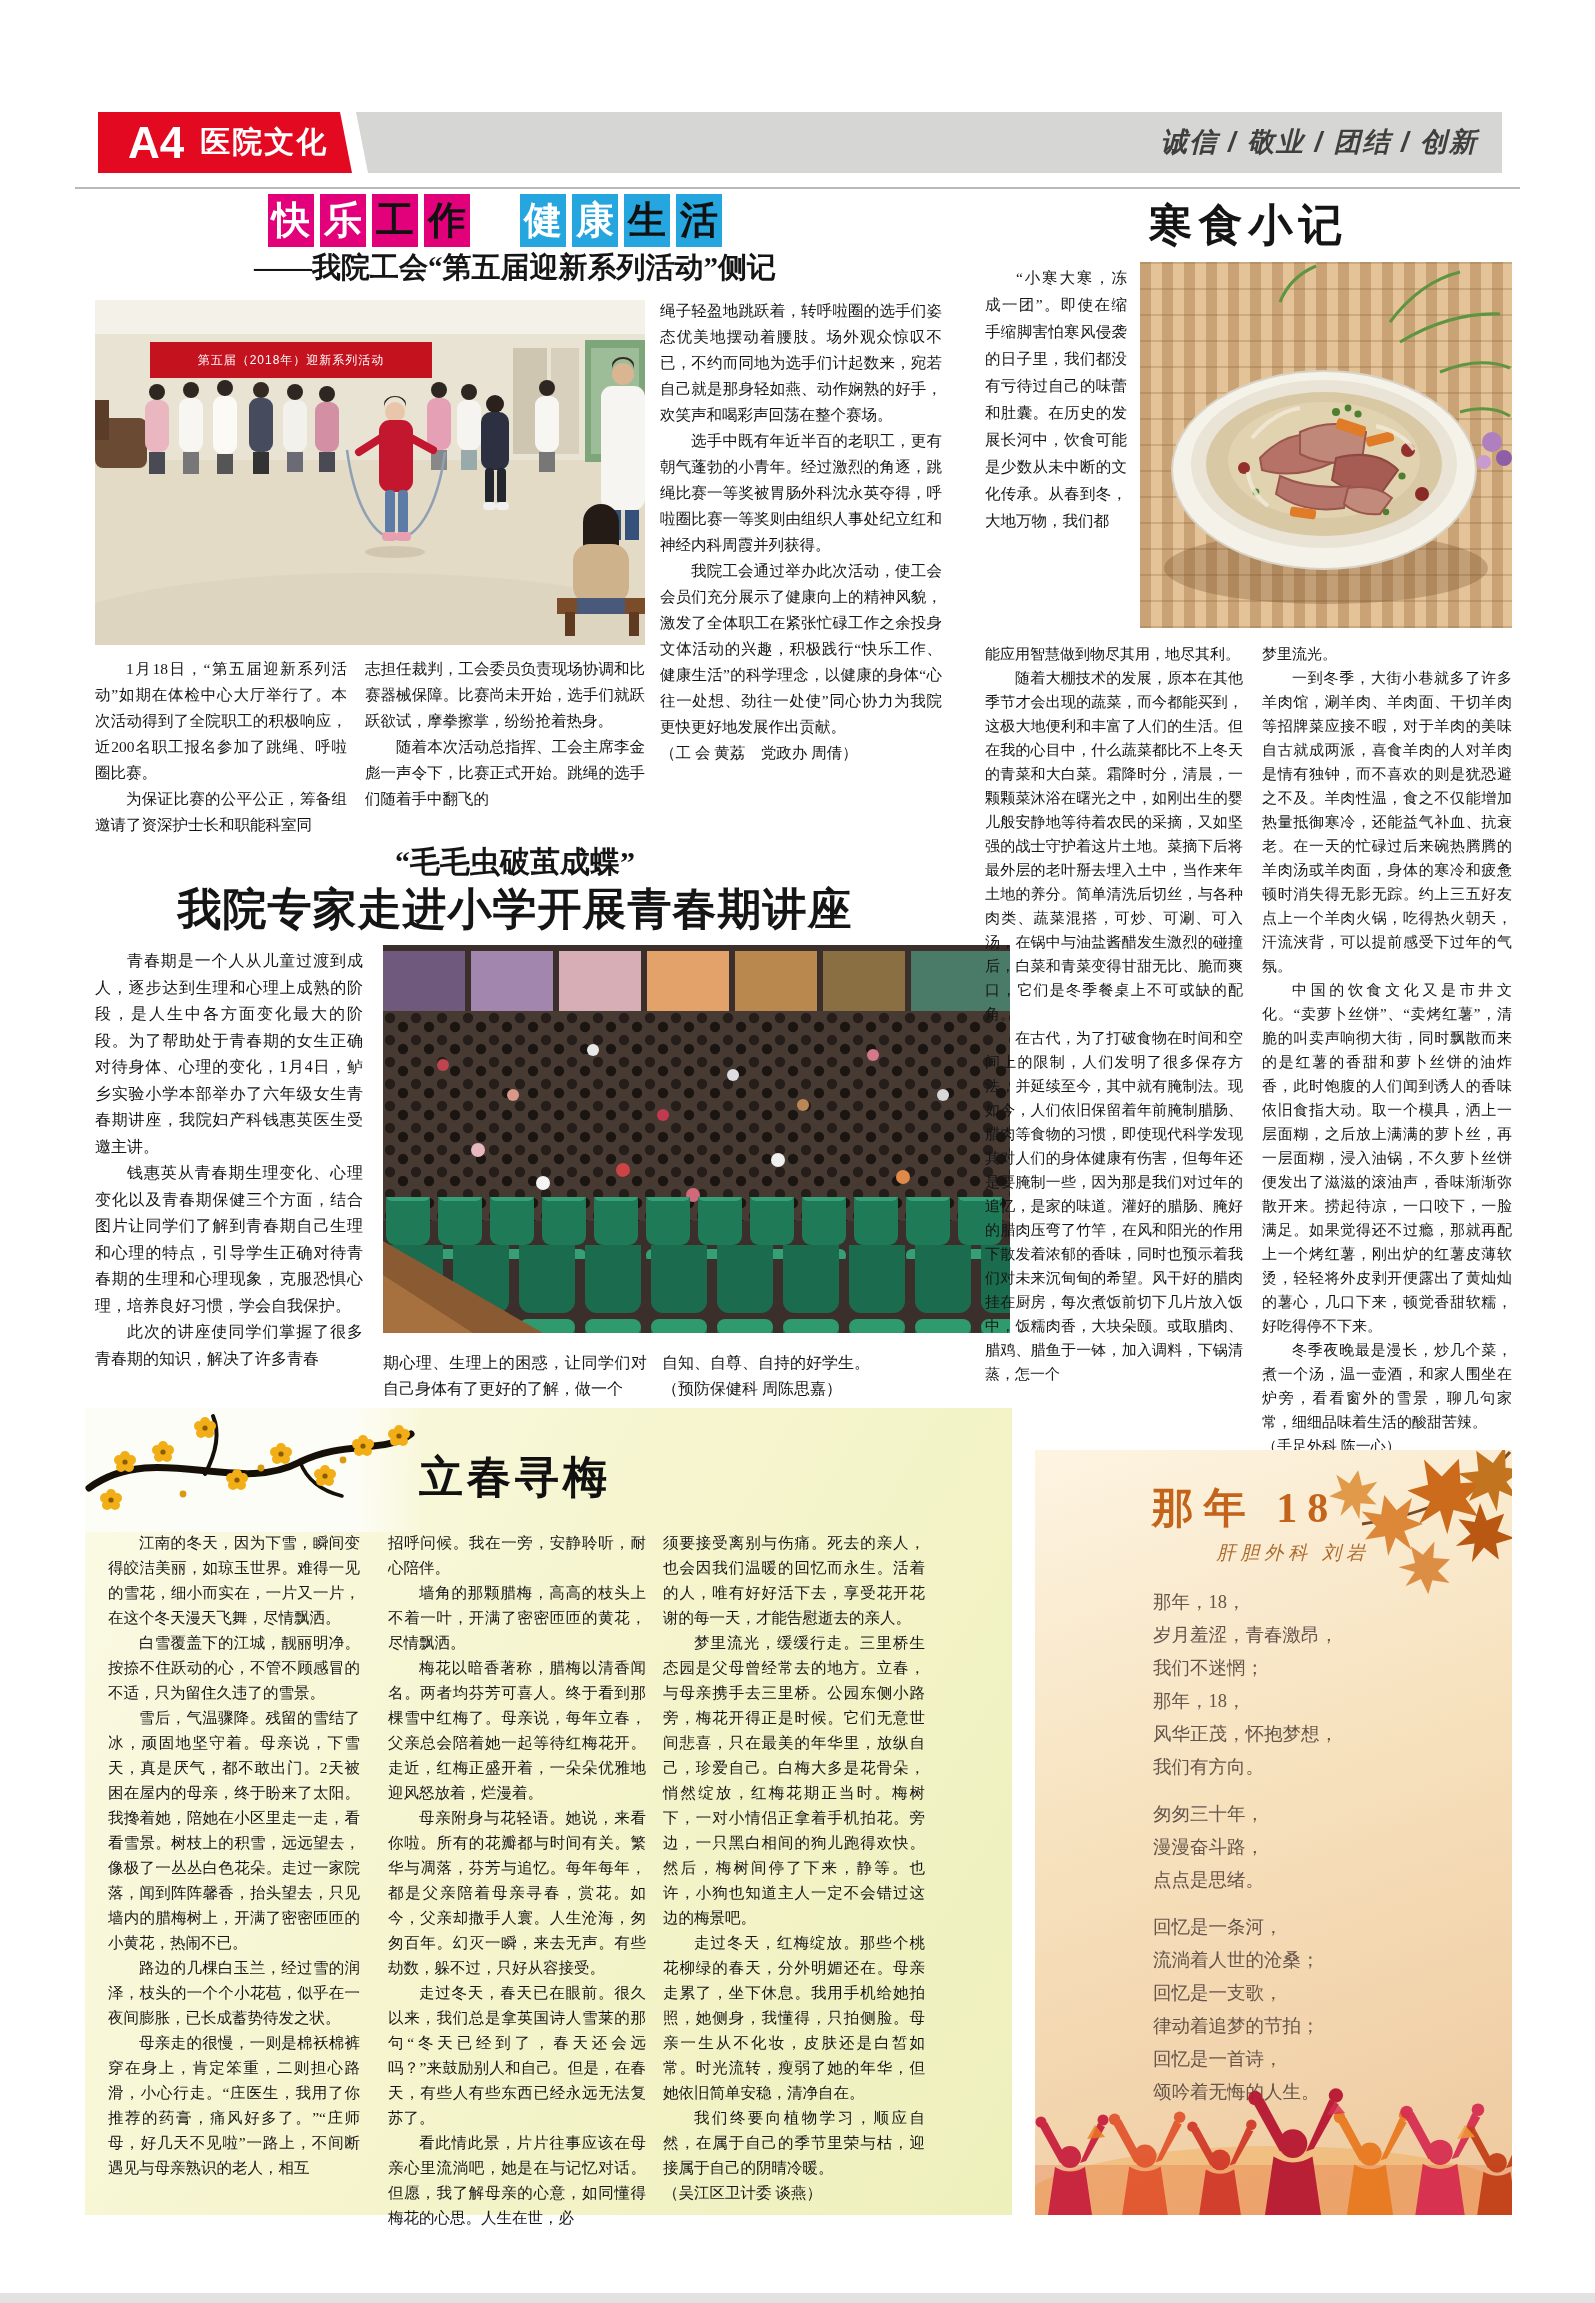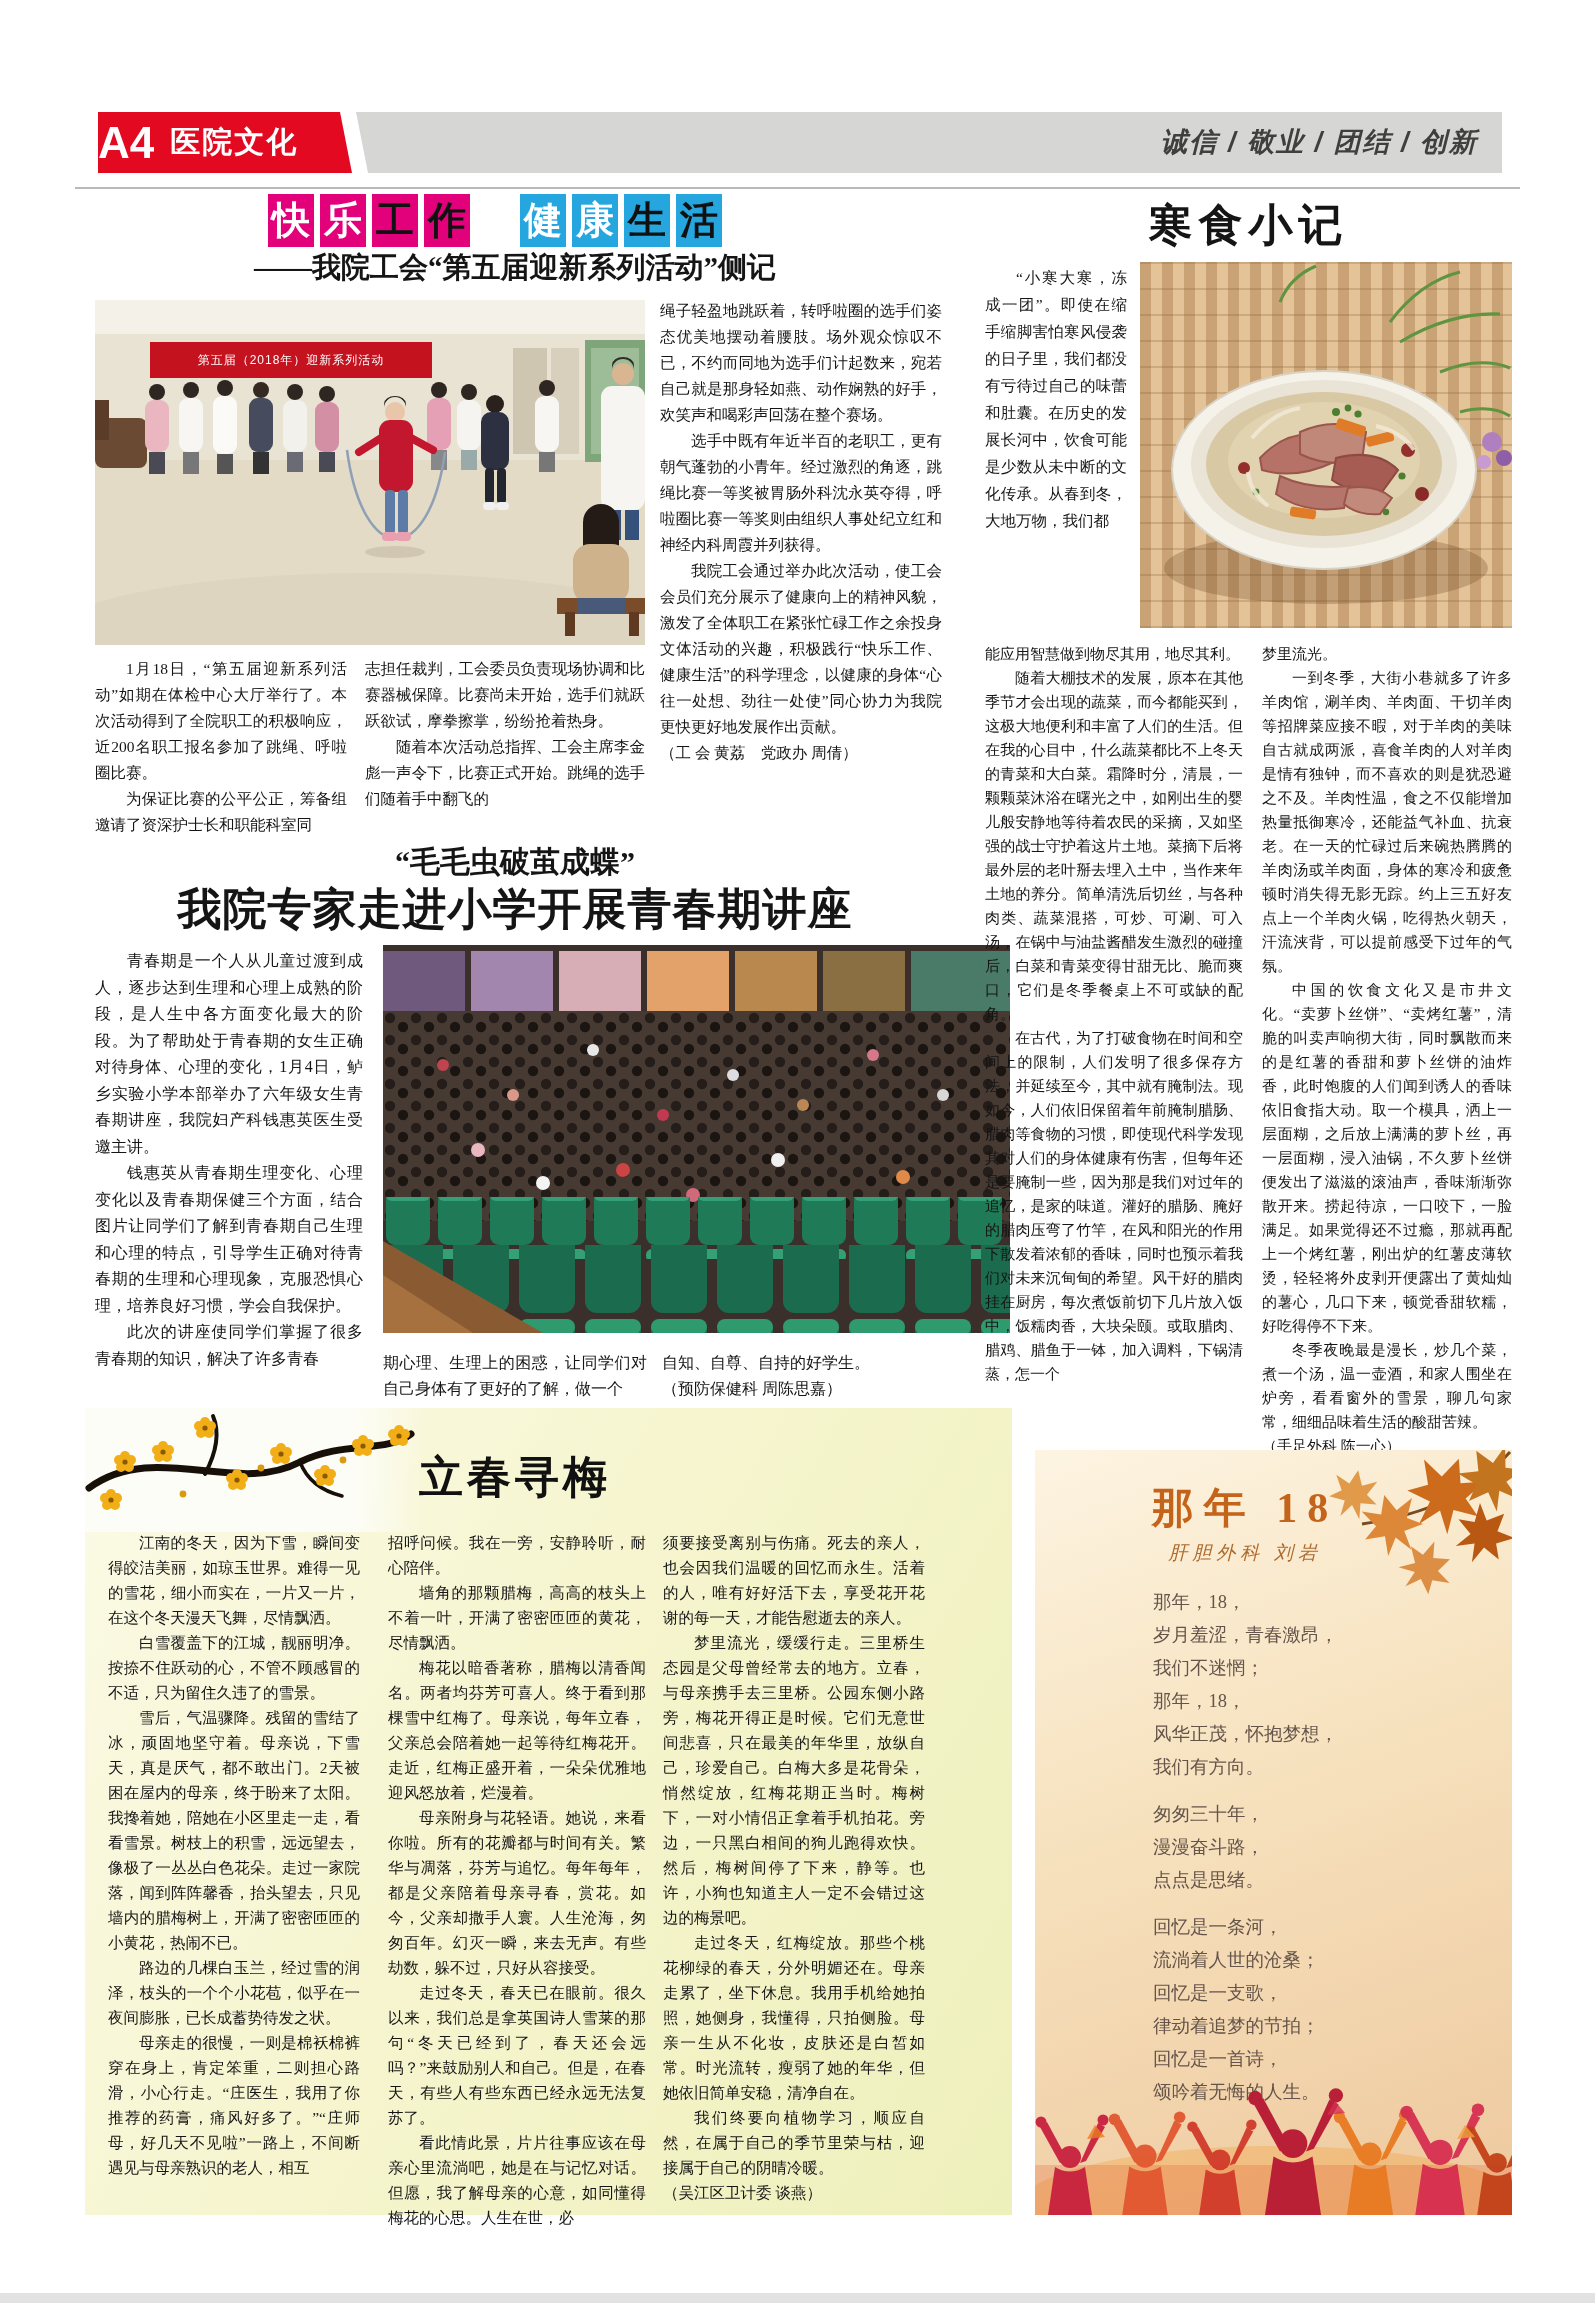--- a/index.html
+++ b/index.html
@@ -8,21 +8,21 @@
   .abs{position:absolute;}
   .hei{font-family:"Liberation Sans",sans-serif;font-weight:bold;}
   .col p{margin:0;text-align:justify;}
   .ind{text-indent:2em;}
   .sig{text-align:right;}
   
   #hdr-gray{left:356px;top:112px;width:1146px;height:61px;background:#d6d6d4;
             clip-path:polygon(0 0,100% 0,100% 100%,12px 100%);}
   #hdr-red{left:98px;top:112px;width:254px;height:61px;background:#e30920;
            clip-path:polygon(0 0,calc(100% - 12px) 0,100% 100%,0 100%);
-           display:flex;align-items:center;box-sizing:border-box;gap:16px;}
+           display:flex;align-items:center;padding-left:30px;box-sizing:border-box;gap:16px;}
   #page-no{color:#fff;font-size:44px;font-weight:bold;font-family:"Liberation Sans",sans-serif;}
   #section-name{color:#fff;font-size:30px;letter-spacing:2px;}
   #slogan{left:360px;top:112px;width:1118px;height:79px;line-height:61px;text-align:right;
           font-size:27px;font-style:italic;font-weight:bold;color:#3f3f3f;letter-spacing:2px;
           font-family:"Liberation Sans",sans-serif;}
   #hdr-rule{left:75px;top:187px;width:1445px;height:2px;background:#b9b9b9;}
   
   #a1-title{left:268px;top:194px;display:flex;gap:6px;}
   #a1-title .blk{width:46px;height:53px;display:flex;align-items:center;justify-content:center;
                  font-size:38px;font-weight:bold;font-family:"Liberation Sans",sans-serif;}
@@ -67,21 +67,21 @@
   .a4col{position:absolute;top:122px;font-size:15.5px;line-height:25px;}
   #a4-col1{left:23px;width:252px;}
   #a4-col2{left:303px;width:258px;}
   #a4-col3{left:578px;width:262px;}
   
   #a5-box{left:1035px;top:1450px;width:477px;height:765px;overflow:hidden;
           background:linear-gradient(160deg,#fdf4e2 0%,#f7e3c0 40%,#eec89d 100%);}
   #a5-title{position:absolute;left:0;top:30px;width:420px;text-align:center;font-size:42px;
             font-weight:bold;color:#c4641a;letter-spacing:10px;}
   #a5-byline{position:absolute;left:0;top:90px;width:420px;text-align:center;font-size:19px;
-             color:#ad6a2b;letter-spacing:5px;font-style:italic;}
+             color:#ad6a2b;letter-spacing:5px;font-style:italic;padding-left:48px;}
   #a5-poem{position:absolute;left:118px;top:136px;font-size:18.5px;line-height:33px;color:#64544a;}
   .stanza{margin-bottom:14px;}
   #bottom-strip{left:0;top:2293px;width:1595px;height:10px;background:#e2e2e2;}
   
   #a2-photo{background:
      repeating-linear-gradient(0deg, rgba(120,80,40,.22) 0 2px, rgba(0,0,0,0) 2px 26px),
      repeating-linear-gradient(90deg,#c9a376 0 11px,#e3c397 11px 22px);}
   svg{display:block;}
 </style>
 </head>

